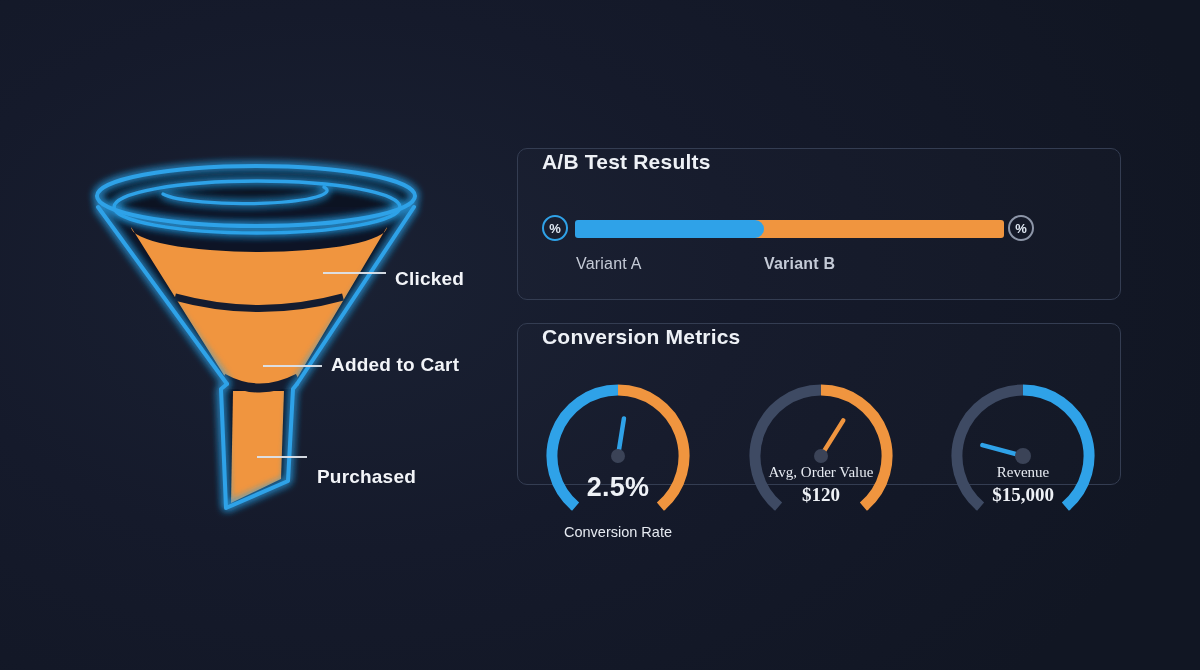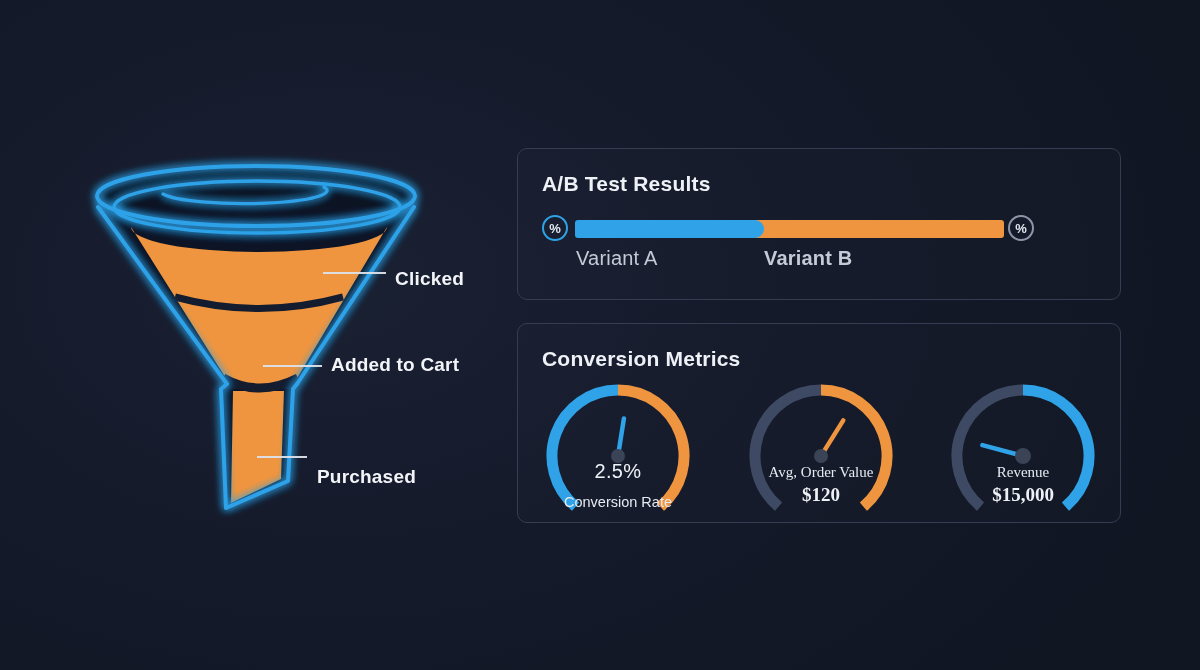--- a/index.html
+++ b/index.html
@@ -11,55 +11,55 @@
   }
   .abs{position:absolute;}
   
   .panel{
     position:absolute;left:517px;width:604px;
     border:1px solid #343d52;border-radius:10px;
     background:rgba(255,255,255,0.012);
     box-sizing:border-box;
   }
   #panel-ab{top:148px;height:152px;}
-  #panel-cm{top:323px;height:200px;}
+  #panel-cm{top:323px;height:162px;}
   .panel-title{
-    position:absolute;left:24px;top:23px;
+    position:absolute;left:24px;top:1px;
     font-size:21px;font-weight:600;color:#eef1f6;letter-spacing:.2px;
   }
   
   .pct-badge{
     position:absolute;top:66px;width:26px;height:26px;border-radius:50%;
     border:2px solid #2FA2E8;display:flex;align-items:center;justify-content:center;
     font-size:13px;font-weight:700;color:#dfe7f2;box-sizing:border-box;
   }
   #pct-left{left:24px;}
   #pct-right{left:490px;border-color:#8d96a8;}
   .ab-bar{
     position:absolute;left:57px;top:71px;width:429px;height:18px;
     display:flex;border-radius:3px;
   }
   .ab-seg-a{height:100%;border-radius:3px 9px 9px 3px;margin-right:-9px;position:relative;z-index:2;}
   .ab-seg-b{height:100%;flex:1;border-radius:0 3px 3px 0;}
   .variant-label{
-    position:absolute;top:98px;font-size:20px;color:#c4cad6;letter-spacing:.2px;
+    position:absolute;top:106px;font-size:16px;color:#c4cad6;letter-spacing:.2px;
   }
   #variant-a{left:58px;}
   #variant-b{left:246px;font-weight:bold;}
   
   .gauge-cell{position:absolute;top:48px;width:160px;height:150px;}
   #gauge-0{left:20px;}
   #gauge-1{left:223px;}
   #gauge-2{left:425px;}
   .gauge-svg{position:absolute;left:0;top:0;}
   .gauge-text{position:absolute;left:0;width:160px;text-align:center;color:#eef1f6;}
   .gt-top{top:88px;}
   .gt-low{top:92px;font-family:Liberation Serif, serif;}
-  .g-big{font-size:20px;font-weight:400;letter-spacing:.3px;}
-  .g-small{font-size:14.5px;font-weight:400;color:#e6eaf1;margin-top:11px;}
+  .g-big{font-size:27px;font-weight:700;letter-spacing:.3px;margin-top:12px;}
+  .g-small{font-size:14.5px;font-weight:400;color:#e6eaf1;margin-top:21px;}
   .g-label{font-size:15px;font-weight:400;color:#e6eaf1;}
   .g-value{font-size:19px;font-weight:600;margin-top:3px;}
   
   .funnel-label{
     position:absolute;color:#f2f4f8;font-size:19px;font-weight:600;letter-spacing:.2px;
   }
   #flabel-0{left:395px;top:268px;}
   #flabel-1{left:331px;top:354px;}
   #flabel-2{left:317px;top:446px;margin-top:20px;}
 </style>

